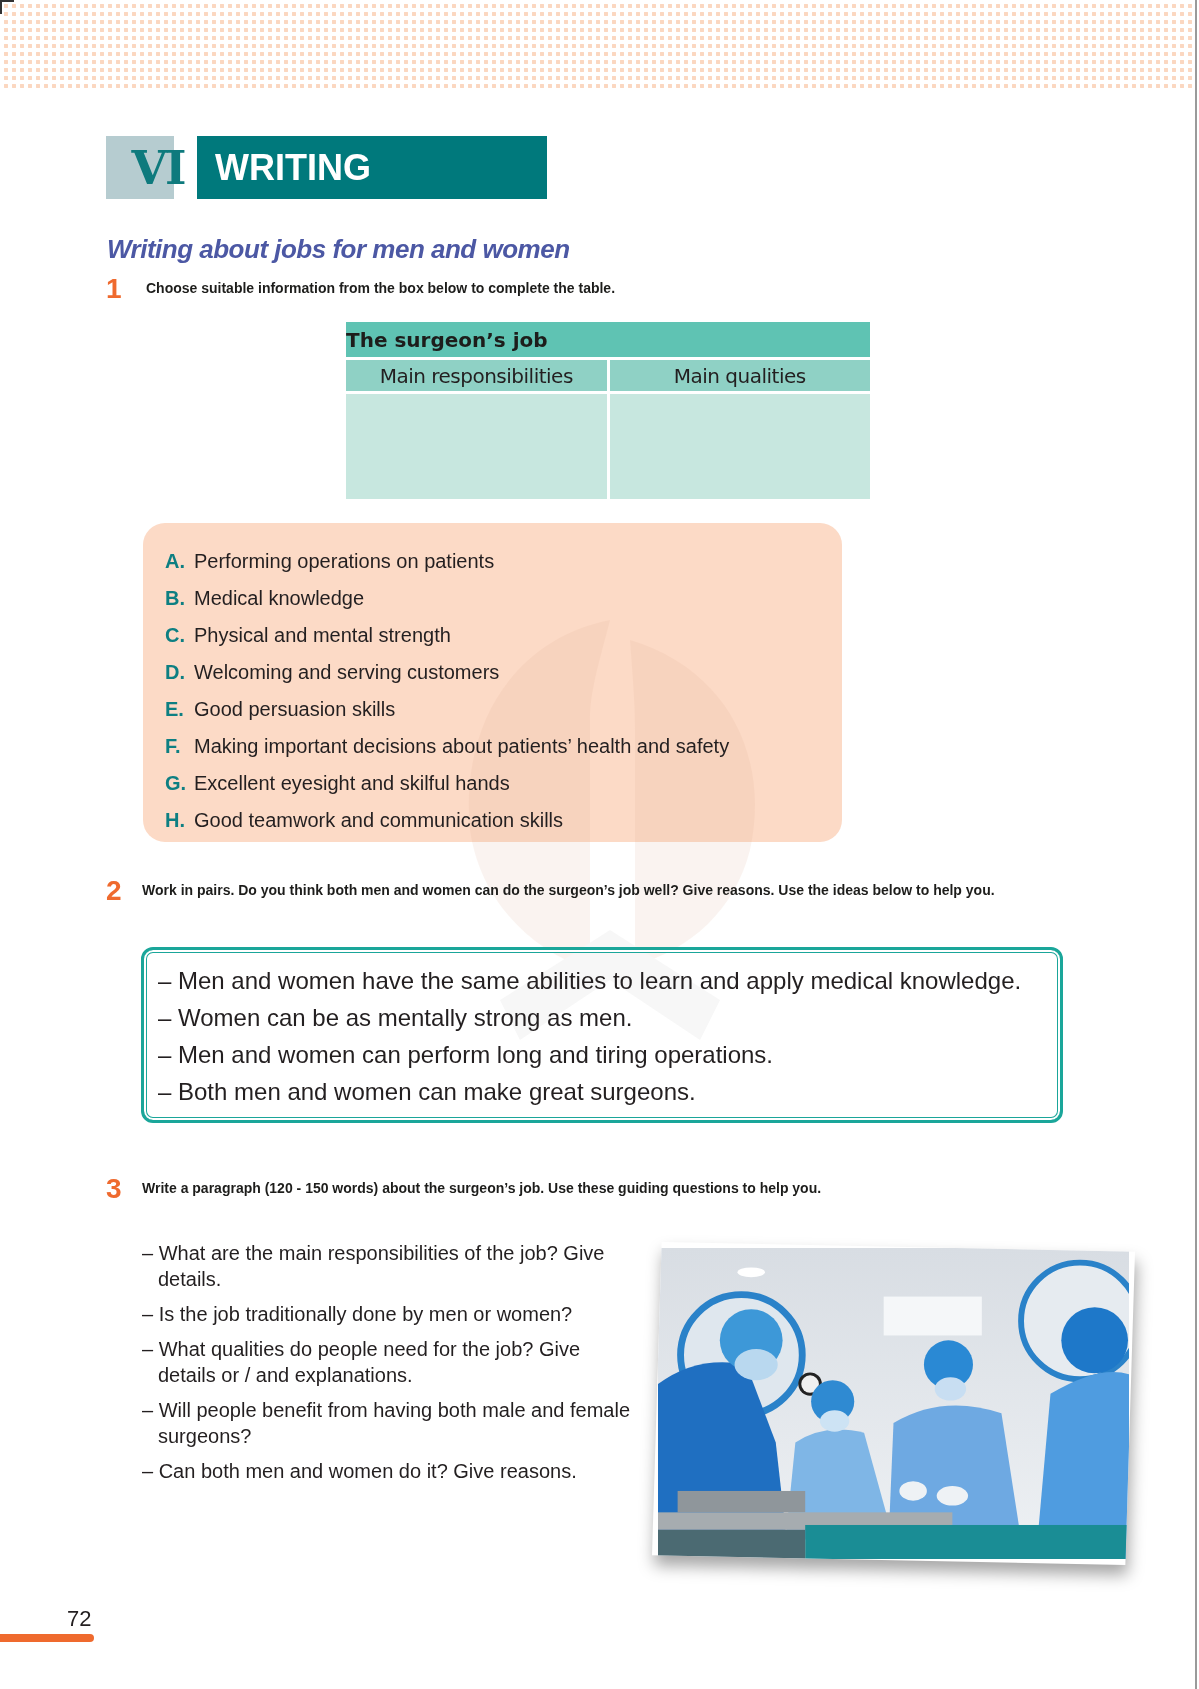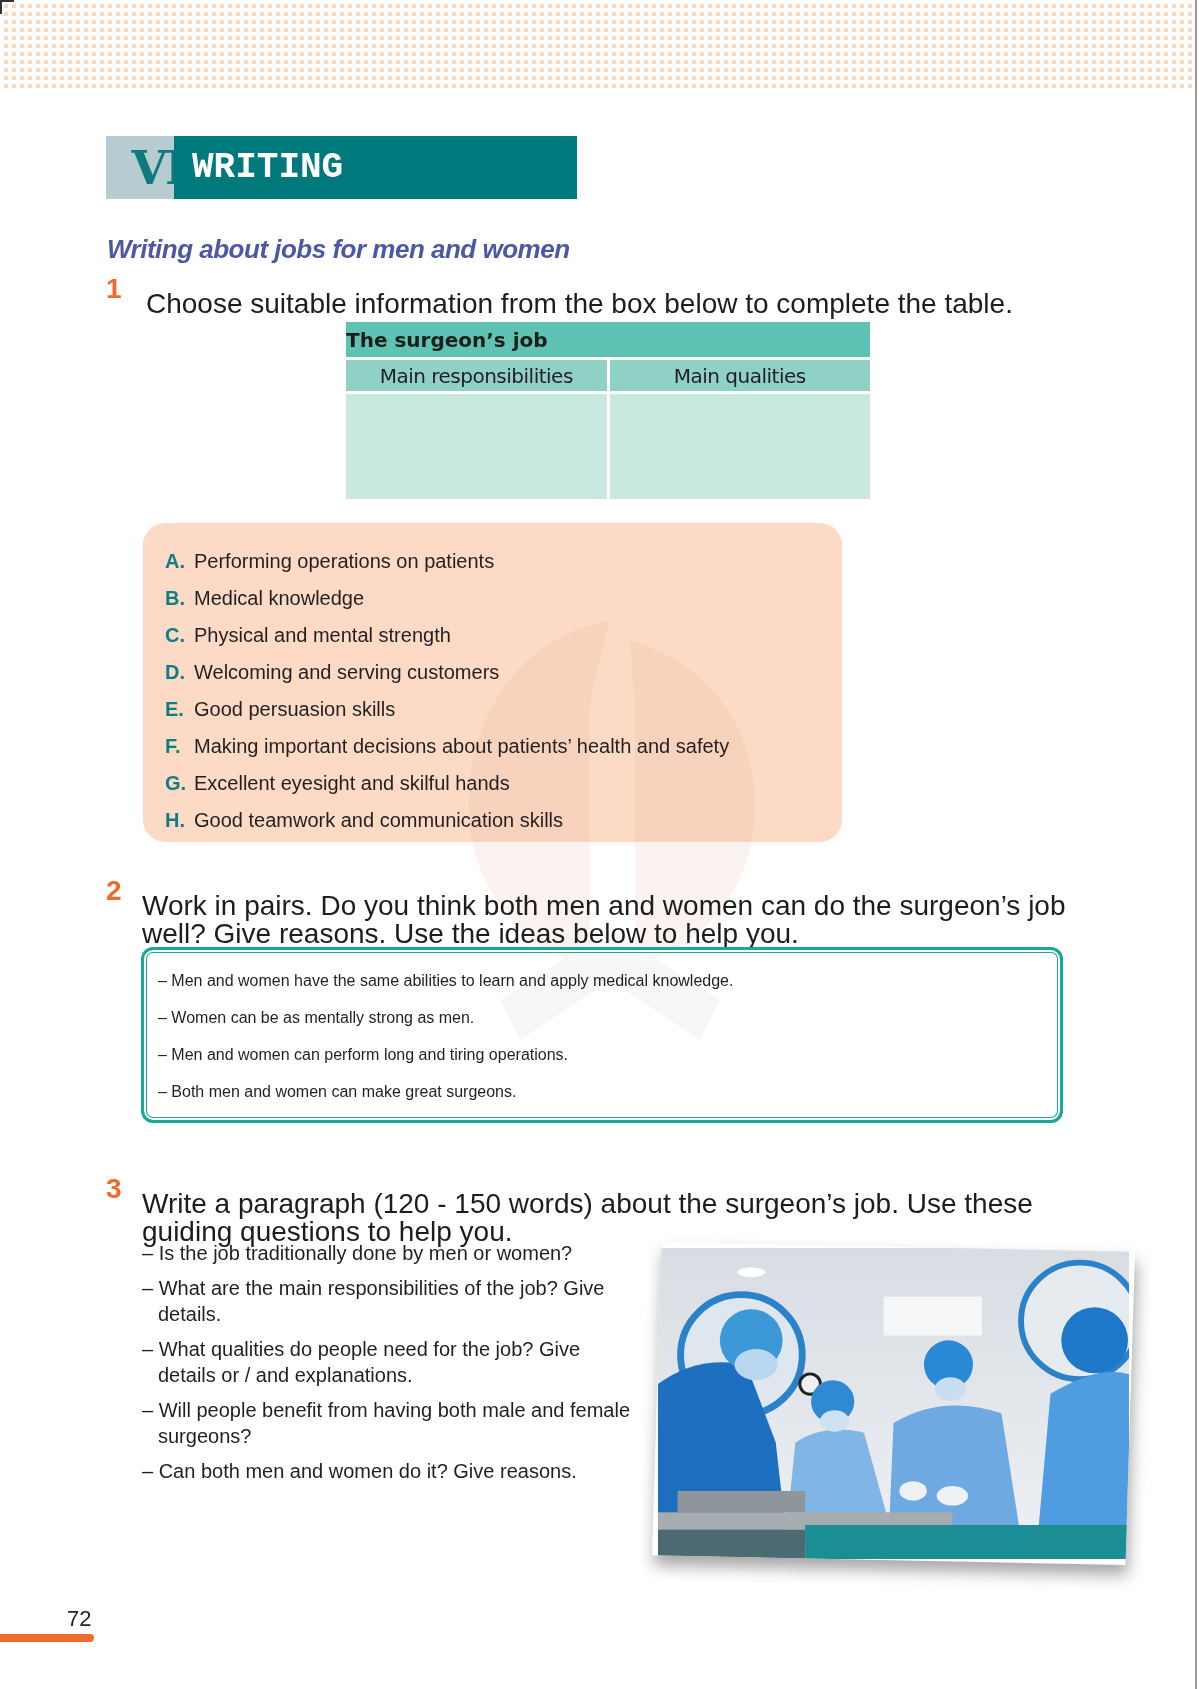--- a/index.html
+++ b/index.html
@@ -16,35 +16,35 @@
     background-position: 2px 2px;
   }
 
   .section-head { position: absolute; left: 106px; top: 136px; height: 63px; display: flex; }
   .section-num {
     width: 68px; height: 63px; background: #b6ccd0; color: #0e7a7d;
     font-family: "DejaVu Serif", serif; font-weight: bold; font-size: 46px;
     display: flex; align-items: center; justify-content: center; letter-spacing: -2px; padding-left: 36px;
   }
   .section-title {
-    margin-left: 0; width: 403px; height: 63px; background: #00797c; color: #fff;
-    font-family: Liberation Mono, monospace; font-weight: bold; font-size: 36px;
+    margin-left: 23px; width: 350px; height: 63px; background: #00797c; color: #fff;
+    font-family: Liberation Sans, sans-serif; font-weight: bold; font-size: 36px;
     display: flex; align-items: center; padding-left: 18px; letter-spacing: 0px;
   }
 
   .subtitle {
     position: absolute; left: 107px; top: 222px; font-size: 26px; font-weight: bold;
     font-style: italic; color: #4c58a4; letter-spacing: -0.5px;
     font-family: "Liberation Sans", sans-serif;
     margin-top: 12px;
   }
 
   .task { position: absolute; left: 106px; display: flex; }
   .task-num { color: #ef6a2e; font-weight: bold; font-size: 28px; width: 36px; font-family: "Liberation Sans", sans-serif; line-height: 30px; }
-  .task-text { font-weight: normal; font-size: 28px; line-height: 28px; color: #1d1d1b; font-family: "Liberation Sans", sans-serif; margin-top: 16px; }
+  .task-text { font-weight: bold; font-size: 14px; line-height: 28px; color: #1d1d1b; font-family: "Liberation Sans", sans-serif; }
 
   .task1 { top: 274px; }
   .task1 .task-num { width: 40px; }
 
   .surgeon-table { position: absolute; left: 343px; top: 319px; width: 530px; border-collapse: collapse; }
   .surgeon-table th, .surgeon-table td { border: 3px solid #ffffff; }
   .t-title { background: #5fc3b3; height: 38px; font-size: 20px; font-weight: bold; text-align: left; color: #1d1d1b; }
   .t-col { background: #8fd1c5; height: 34px; font-size: 20px; font-weight: normal; text-align: center; color: #231f20; width: 50%; letter-spacing: -0.5px; }
   .t-cell { background: #c7e7df; height: 108px; }
 
@@ -63,21 +63,21 @@
 
   .task2 { top: 876px; }
   .task2 .task-text { width: 960px; }
 
   .ideas-box {
     position: absolute; left: 141px; top: 947px; width: 922px; height: 176px;
     border: 3px solid #1aa69a; border-radius: 12px;
     box-shadow: inset 0 0 0 2px #ffffff, inset 0 0 0 3px #1aa69a;
   }
   .ideas-list { position: absolute; left: 158px; top: 962px; list-style: none; }
-  .idea { height: 37px; font-size: 16px; display: flex; align-items: center; color: #231f20; font-family: "Liberation Sans", sans-serif; }
+  .idea { height: 37px; font-size: 24px; display: flex; align-items: center; color: #231f20; font-family: "Liberation Sans", sans-serif; }
 
   .task3 { top: 1174px; }
   .task3 .task-text { width: 980px; }
 
   .guide-list { position: absolute; left: 142px; top: 1240px; width: 500px; list-style: none; }
   .guide { font-size: 20px; line-height: 26px; color: #231f20; margin-bottom: 9px; padding-left: 16px; text-indent: -16px; font-family: "Liberation Sans", sans-serif; }
 
   .photo-wrap {
     position: absolute; left: 652px; top: 1242px; width: 483px; height: 323px;
     filter: drop-shadow(2px 10px 8px rgba(0,0,0,0.35));
@@ -182,22 +182,22 @@
   <li class="idea">– Men and women can perform long and tiring operations.</li>
   <li class="idea">– Both men and women can make great surgeons.</li>
 </ul>
 
 <div class="task task3">
   <span class="task-num">3</span>
   <span class="task-text">Write a paragraph (120 - 150 words) about the surgeon’s job. Use these guiding questions to help you.</span>
 </div>
 
 <ul class="guide-list">
+  <li class="guide">– What are the main responsibilities of the job? Give details.</li>
   <li class="guide">– Is the job traditionally done by men or women?</li>
-  <li class="guide">– What are the main responsibilities of the job? Give details.</li>
   <li class="guide">– What qualities do people need for the job? Give details or / and explanations.</li>
   <li class="guide">– Will people benefit from having both male and female surgeons?</li>
   <li class="guide">– Can both men and women do it? Give reasons.</li>
 </ul>
 
 <div class="photo-wrap">
   <div class="photo" title="Surgeons in blue gowns and caps performing an operation in an operating room">
     <svg viewBox="0 0 480 320" preserveAspectRatio="none">
       <defs>
         <linearGradient id="wall" x1="0" y1="0" x2="0" y2="1">

